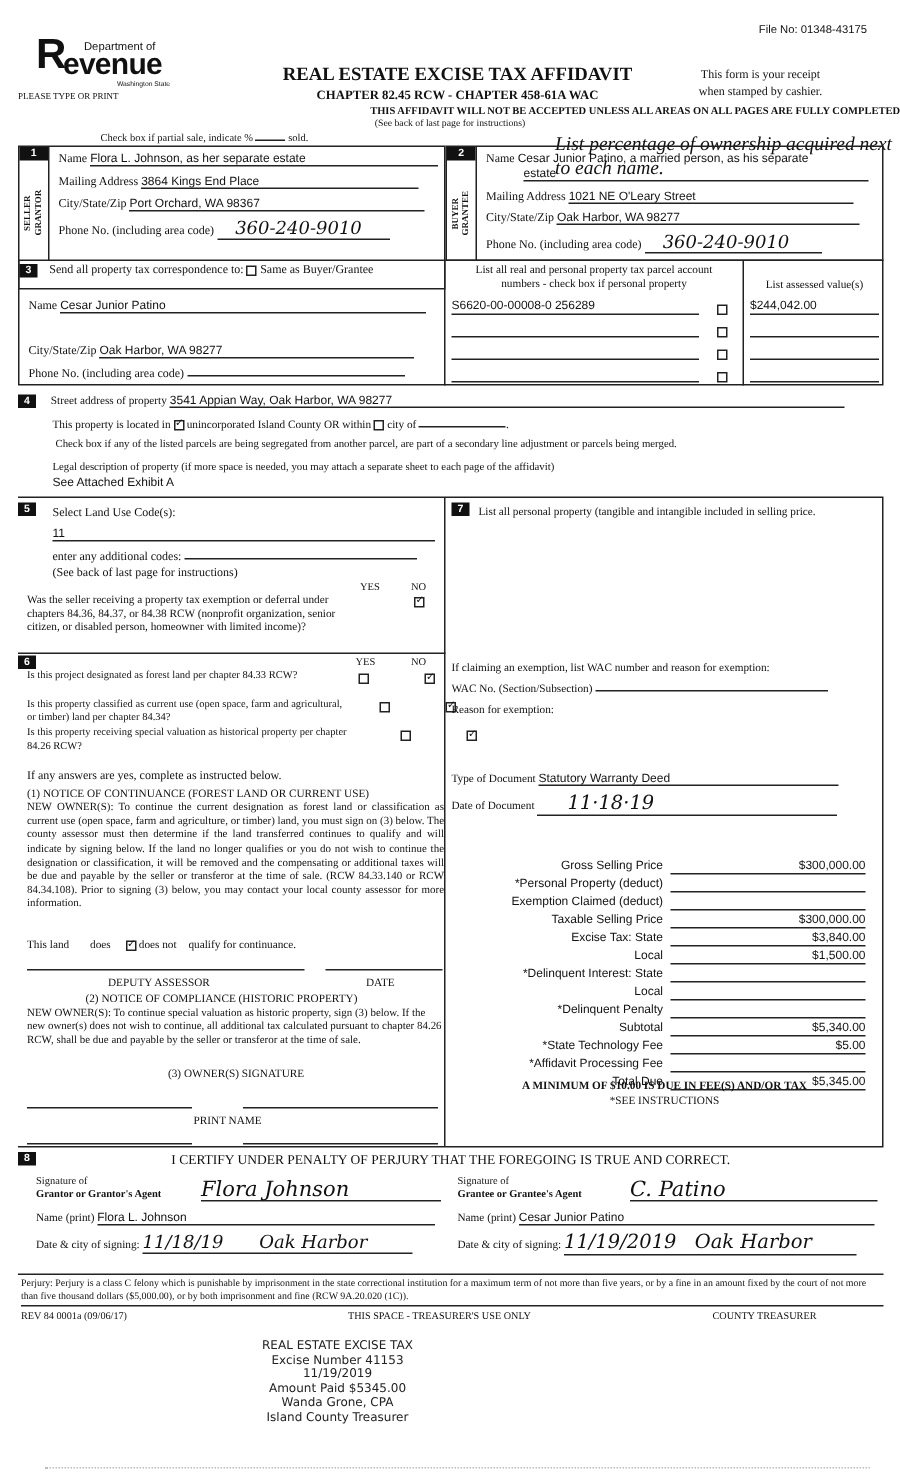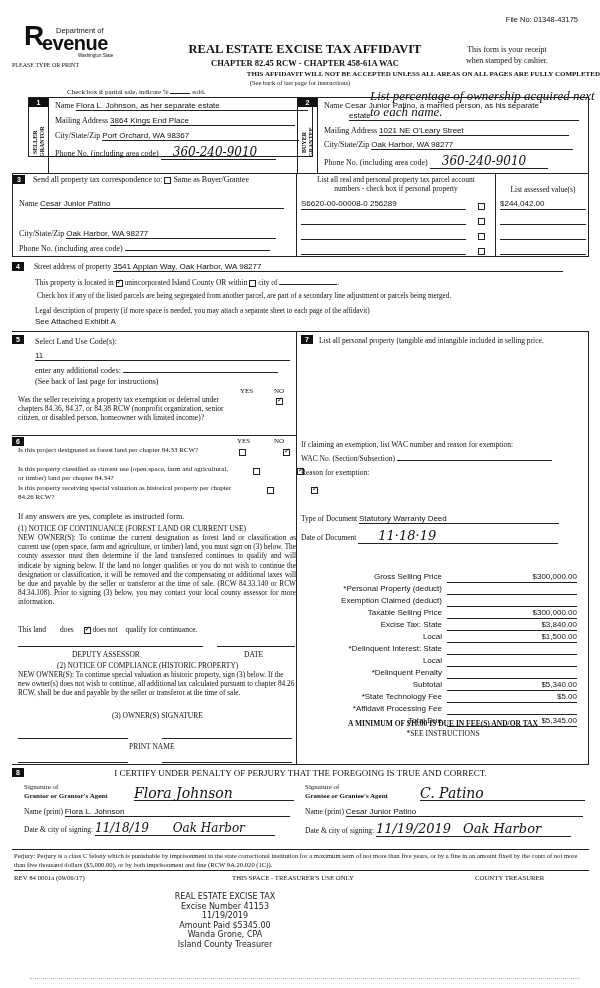--- a/index.html
+++ b/index.html
@@ -47,21 +47,21 @@
 </div>
 <div class="abs" style="left:0;top:70px;width:600px;text-align:right;font-size:7px;font-weight:bold;">THIS AFFIDAVIT WILL NOT BE ACCEPTED UNLESS ALL AREAS ON ALL PAGES ARE FULLY COMPLETED</div>
 <div class="abs" style="left:0;top:79px;width:600px;text-align:center;font-size:6.5px;">(See back of last page for instructions)</div>
 <div class="abs" style="left:67px;top:88px;font-size:7px;">
   <span>Check box if partial sale, indicate %</span>
   <span class="uline" style="display:inline-block;width:20px;"></span>
   <span>sold.</span>
 </div>
 <div class="abs" style="left:370px;top:88px;font-size:13px;font-style:italic;">List percentage of ownership acquired next to each name.</div>
 
-<div class="abs box" style="left:12px;top:97px;width:285px;height:60px;margin-left:16px;">
+<div class="abs box" style="left:12px;top:97px;width:285px;height:96px;">
   <div class="abs" style="left:0;top:0;width:20px;height:76px;border-right:1px solid #222;">
     <span class="num abs" style="left:0;top:0;width:19px;text-align:center;">1</span>
     <div class="abs vert" style="left:3px;top:24px;height:40px;">SELLER GRANTOR</div>
   </div>
   <div class="row" style="left:26px;top:3px;">
     <span>Name</span>
     <span class="fill uline" style="display:inline-block;width:232px;">Flora L. Johnson, as her separate estate</span>
   </div>
   <div class="row" style="left:26px;top:18px;">
     <span>Mailing Address</span>
@@ -178,21 +178,21 @@
     <div class="row" style="left:262px;top:55px;font-size:7px;">NO</div>
     <div class="abs" style="left:6px;top:63px;width:220px;font-size:7.5px;line-height:9px;">Was the seller receiving a property tax exemption or deferral under chapters 84.36, 84.37, or 84.38 RCW (nonprofit organization, senior citizen, or disabled person, homeowner with limited income)?</div>
     <span class="cb abs checked" id="cb-s5-no" style="left:264px;top:64px;"></span>
   </div>
 
   <div class="abs" style="left:0;top:104px;width:285px;height:328px;">
     <span class="num abs" style="left:0;top:1px;">6</span>
     <div class="row" style="left:225px;top:1px;font-size:7px;">YES</div>
     <div class="row" style="left:262px;top:1px;font-size:7px;">NO</div>
     <div id="s6-questions"><div class="abs" style="left: 6px; top: 10px; width: 215px; font-size: 7px; line-height: 8.5px;">Is this project designated as forest land per chapter 84.33 RCW?</div><span class="cb abs" style="left: 227px; top: 11px;"></span><span class="cb abs checked" style="left: 264px; top: 11px;"></span><div class="abs" style="left: 6px; top: 29px; width: 215px; font-size: 7px; line-height: 8.5px;">Is this property classified as current use (open space, farm and agricultural, or timber) land per chapter 84.34?</div><span class="cb abs" style="left: 227px; top: 30px;"></span><span class="cb abs checked" style="left: 264px; top: 30px;"></span><div class="abs" style="left: 6px; top: 48px; width: 215px; font-size: 7px; line-height: 8.5px;">Is this property receiving special valuation as historical property per chapter 84.26 RCW?</div><span class="cb abs" style="left: 227px; top: 49px;"></span><span class="cb abs checked" style="left: 264px; top: 49px;"></span></div>
-    <div class="row" style="left:6px;top:76px;font-size:8px;">If any answers are yes, complete as instructed form.</div>
+    <div class="row" style="left:6px;top:76px;font-size:8px;">If any answers are yes, complete as instructed below.</div>
     <div class="row" style="left:6px;top:88px;font-size:7.5px;">(1) NOTICE OF CONTINUANCE (FOREST LAND OR CURRENT USE)</div>
     <div class="abs" style="left:6px;top:97px;width:278px;font-size:7.3px;line-height:9.2px;text-align:justify;">NEW OWNER(S): To continue the current designation as forest land or classification as current use (open space, farm and agriculture, or timber) land, you must sign on (3) below. The county assessor must then determine if the land transferred continues to qualify and will indicate by signing below. If the land no longer qualifies or you do not wish to continue the designation or classification, it will be removed and the compensating or additional taxes will be due and payable by the seller or transferor at the time of sale. (RCW 84.33.140 or RCW 84.34.108). Prior to signing (3) below, you may contact your local county assessor for more information.</div>
     <div class="row" style="left:6px;top:189px;font-size:7.5px;">
       <span>This land</span>
       <span style="margin-left:12px;">does</span>
       <span class="cb checked" id="cb-doesnot" style="margin-left:8px;"></span>
       <span>does not</span>
       <span style="margin-left:6px;">qualify for continuance.</span>
     </div>
     <div class="abs uline" style="left:6px;top:210px;width:185px;"></div>

